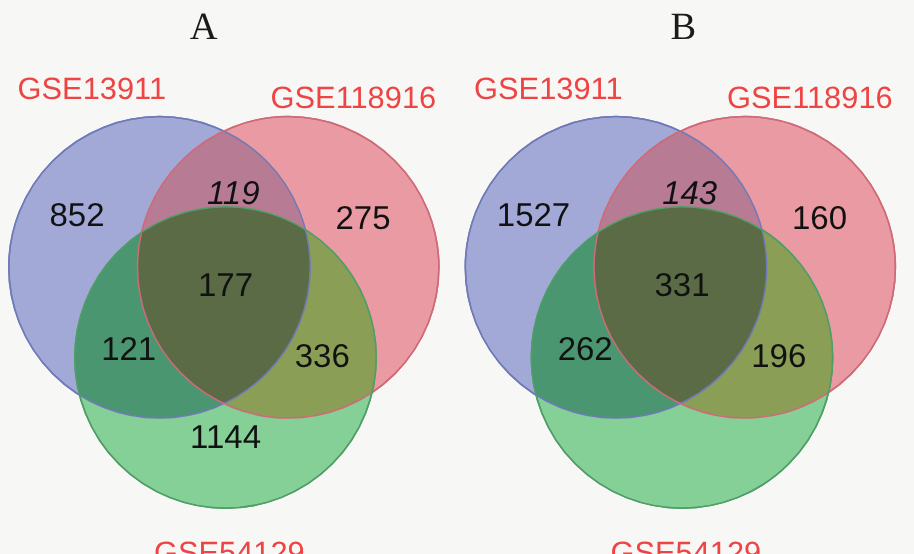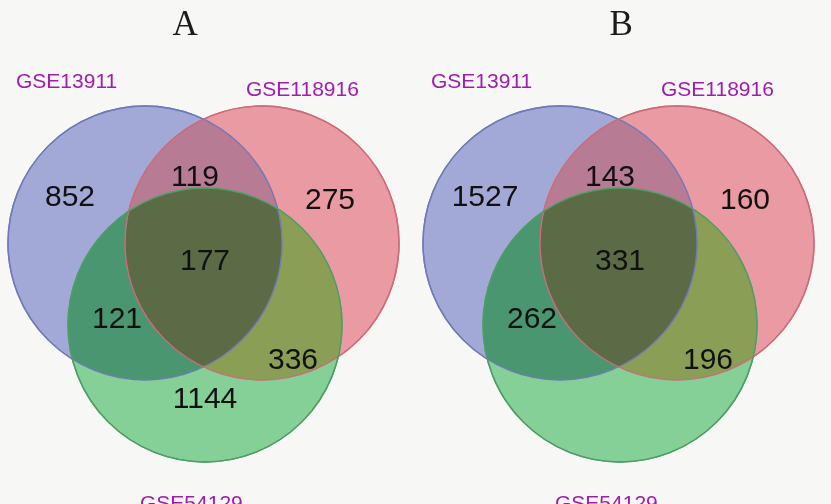--- a/index.html
+++ b/index.html
@@ -47,45 +47,45 @@
     position: absolute;
     left: 0;
     top: 0;
     width: 415px;
     height: 504px;
   }
 
   .set-label {
     position: absolute;
     font-family: "Liberation Sans", sans-serif;
-    font-size: 21px;
+    font-size: 28px;
     line-height: 26px;
-    color: #a21caf;
+    color: #ef4444;
     white-space: nowrap;
   }
   .label-blue  { left: 16px;  top: 68px; }
   .label-red   { left: 246px; top: 76px; }
   .label-green { left: 140px; top: 490px; }
 
   .count {
     position: absolute;
     font-family: "Liberation Sans", sans-serif;
     font-size: 30px;
     line-height: 30px;
     color: #111111;
     white-space: nowrap;
     text-align: center;
     transform: translate(-50%, -50%);
   }
   .c-blue-only  { left: 70px;  top: 196px; }
   .c-red-only   { left: 330px; top: 199px; }
   .c-green-only { left: 205px; top: 398px; }
-  .c-blue-red   { left: 195px; top: 176px; }
+  .c-blue-red   { left: 212px; top: 176px; font-style: italic; }
   .c-blue-green { left: 117px; top: 318px; }
-  .c-red-green  { left: 293px; top: 325px; margin-top: 34px; }
+  .c-red-green  { left: 293px; top: 325px; }
   .c-all        { left: 205px; top: 260px; }
 </style>
 </head>
 <body>
 
 <div id="figure">
 
   <div class="panel" id="panel-a">
     <div class="panel-title">A</div>
 

